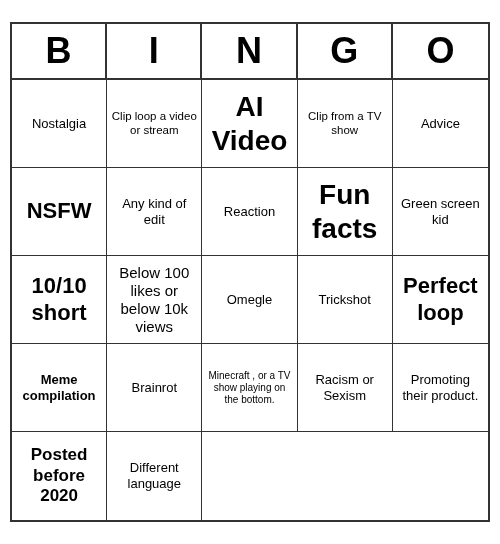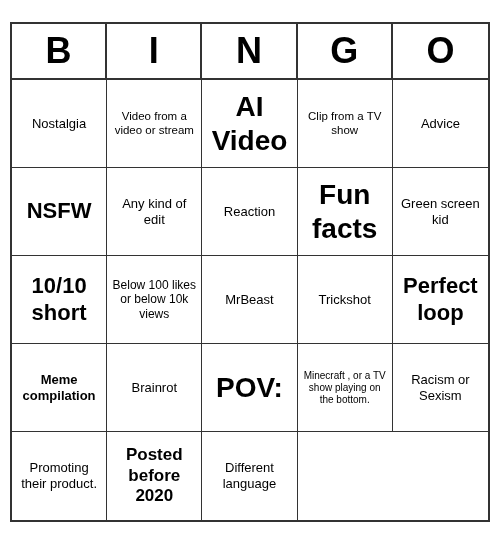--- a/index.html
+++ b/index.html
@@ -78,36 +78,35 @@
 <div class="bingo-card">
   <div class="bingo-header">
   <div class="bingo-letter">B</div>
       <div class="bingo-letter">I</div>
       <div class="bingo-letter">N</div>
       <div class="bingo-letter">G</div>
       <div class="bingo-letter">O</div>
     </div>
   <div class="bingo-grid">
   <div class="bingo-cell">Nostalgia</div>
-      <div class="bingo-cell" style="font-size: 11.5px;">Video from a video or stream</div>
+      <div class="bingo-cell" style="font-size: 11.5px;">Clip loop a video or stream</div>
       <div class="bingo-cell cell-xlarge">AI Video</div>
       <div class="bingo-cell" style="font-size: 11.5px;">Clip from a TV show</div>
       <div class="bingo-cell">Advice</div>
       <div class="bingo-cell cell-large">NSFW</div>
       <div class="bingo-cell">Any kind of edit</div>
       <div class="bingo-cell">Reaction</div>
       <div class="bingo-cell cell-xlarge">Fun facts</div>
       <div class="bingo-cell">Green screen kid</div>
       <div class="bingo-cell cell-large">10/10 short</div>
-      <div class="bingo-cell" style="font-size: 12px;">Below 100 likes or below 10k views</div>
-      <div class="bingo-cell">MrBeast</div>
+      <div class="bingo-cell" style="font-size: 15px;">Below 100 likes or below 10k views</div>
+      <div class="bingo-cell">Omegle</div>
       <div class="bingo-cell">Trickshot</div>
       <div class="bingo-cell cell-large">Perfect loop</div>
       <div class="bingo-cell" style="font-size: 13px; font-weight: bold;">Meme compilation</div>
       <div class="bingo-cell">Brainrot</div>
-      <div class="bingo-cell cell-xlarge">POV:</div>
       <div class="bingo-cell" style="font-size: 10px;">Minecraft , or a TV show playing on the bottom.</div>
       <div class="bingo-cell">Racism or Sexism</div>
       <div class="bingo-cell">Promoting their product.</div>
       <div class="bingo-cell cell-medium">Posted before 2020</div>
       <div class="bingo-cell">Different language</div>
     </div>
 </div>
 
 </body></html>

